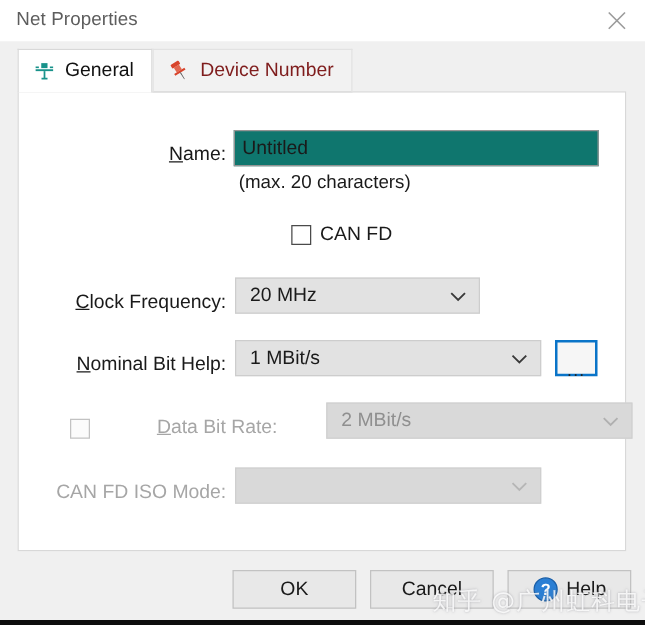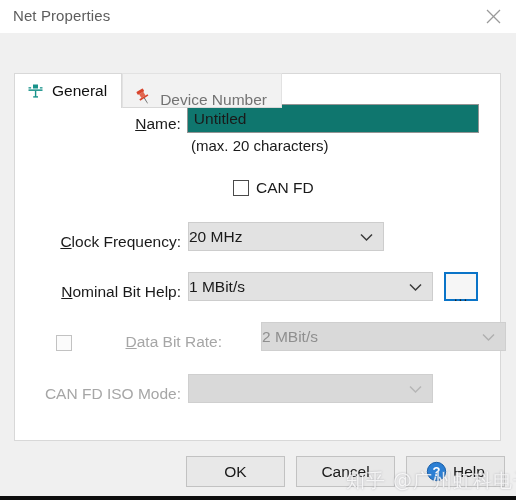--- a/index.html
+++ b/index.html
@@ -44,21 +44,20 @@
   .close-btn svg { display: block; }
 
   
   .tabstrip {
     position: absolute;
     left: 14px; top: 39px;
     height: 35px;
     display: flex;
     align-items: flex-end;
     z-index: 3;
-    margin-top: 34px;
   }
   .tab {
     height: 35px;
     box-sizing: border-box;
     display: flex;
     align-items: center;
     padding: 0 14px 0 10px;
     font-size: 15.5px;
     color: #1b1b1b;
     white-space: nowrap;
@@ -67,22 +66,21 @@
   .tab.selected {
     background: #ffffff;
     border: 1px solid #d8d8d8;
     border-bottom: none;
     color: #111111;
   }
   .tab.unselected {
     background: #f2f2f2;
     border: 1px solid #e2e2e2;
     border-bottom: 1px solid #d8d8d8;
-    color: #737373;
-    align-items: flex-end;
+    color: #7f1d1d;
   }
   .tab-icon {
     width: 20px; height: 20px;
     margin-right: 7px;
     flex: 0 0 auto;
     display: flex; align-items: center; justify-content: center;
   }
   .tab-label { line-height: 1; }
 
   
@@ -153,21 +151,21 @@
   .combo {
     box-sizing: border-box;
     height: 29px;
     background: #e2e2e2;
     border: 1px solid #cdcdcd;
     display: flex;
     align-items: center;
     position: relative;
     font-size: 15.5px;
     color: #1a1a1a;
-    padding-left: 0;
+    padding-left: 11px;
   }
   .combo.disabled { color: #8f8f8f; background: #d9d9d9; border-color: #cfcfcf; }
   .combo .chev {
     position: absolute;
     right: 9px; top: 50%;
     transform: translateY(-50%);
     display: flex;
   }
 
   .dots-btn {

